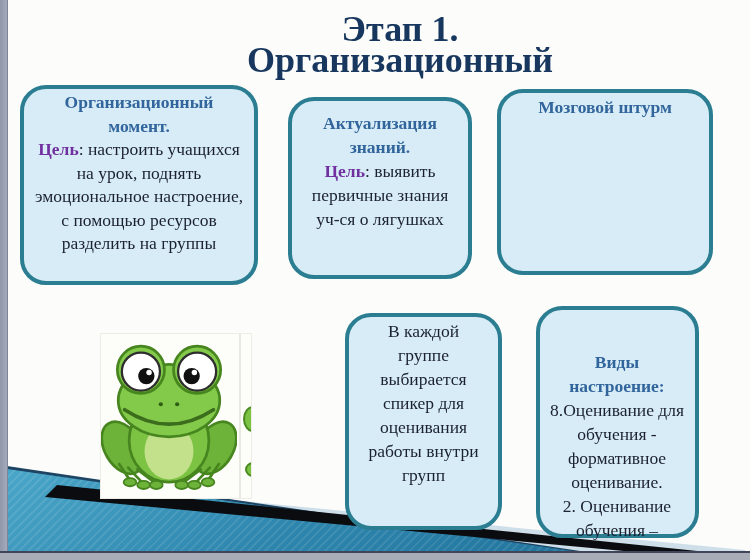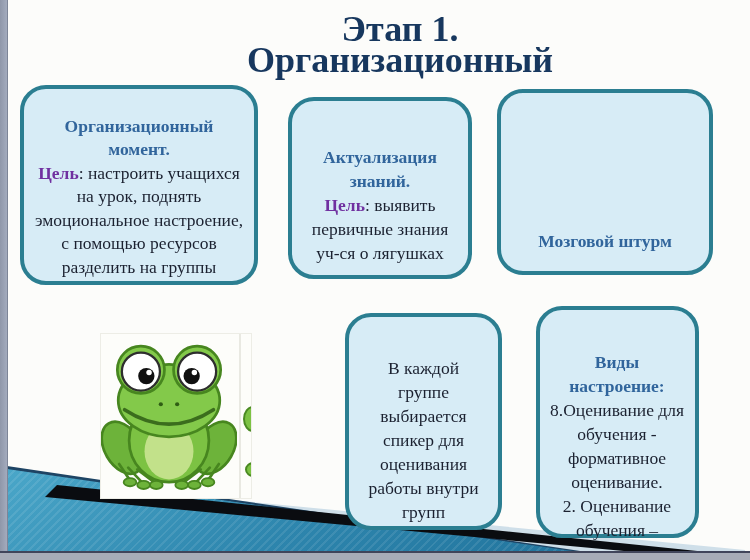--- a/index.html
+++ b/index.html
@@ -14,29 +14,29 @@
   .bottom-strip{position:absolute;left:0;top:551px;width:750px;height:9px;
     background:var(--frame_grey,#a7acb7);border-top:2px solid #40455a;box-sizing:border-box;z-index:50;}
   
   .title{position:absolute;left:55px;top:14px;width:690px;text-align:center;
     color:var(--title_navy,#17375e);font-weight:bold;font-size:36px;line-height:31px;z-index:10;}
   
   .tbox{position:absolute;box-sizing:border-box;
     background:var(--box_bg,#d7ecf6);
     border:4px solid var(--box_border,#2b7e91);
     border-radius:26px;
-    display:flex;flex-direction:column;align-items:center;justify-content:flex-end;
+    display:flex;flex-direction:column;align-items:center;justify-content:flex-start;
     text-align:center;color:var(--body_text,#1b2130);
     font-size:17.5px;line-height:23.5px;z-index:10;}
   .tbox .bhead{font-weight:bold;color:var(--heading_blue,#31659c);width:100%;}
   .goal-label{font-weight:bold;color:var(--goal_purple,#7030a0);}
   .box-org{left:20px;top:85px;width:238px;height:200px;padding:2px 8px;}
   .box-org .bhead{max-width:178px;margin:0 auto;}
   .box-act{left:288px;top:97px;width:184px;height:182px;padding:10px 8px;line-height:24px;}
-  .box-brain{left:497px;top:89px;width:216px;height:186px;padding:18px 6px;line-height:24px;}
+  .box-brain{left:497px;top:89px;width:216px;height:186px;padding:2px 6px;line-height:24px;}
   .box-speaker{left:345px;top:313px;width:157px;height:217px;padding:2px 14px;line-height:24px;}
   
   .box-assess-bg{position:absolute;left:536px;top:306px;width:163px;height:232px;box-sizing:border-box;
     background:var(--box_bg,#d7ecf6);border:4px solid var(--box_border,#2b7e91);border-radius:26px;z-index:9;}
   .box-assess-text{position:absolute;left:531px;top:350px;width:172px;text-align:center;
     font-size:17.5px;line-height:24px;color:var(--body_text,#1b2130);z-index:11;}
   .box-assess-text .bhead{font-weight:bold;color:var(--heading_blue,#31659c);max-width:118px;margin:0 auto;}
   
   .photo{position:absolute;left:100px;top:333px;width:152px;height:166px;
     background:#fdfdfa;border:1px solid #ededE6;box-sizing:border-box;overflow:hidden;z-index:8;}

